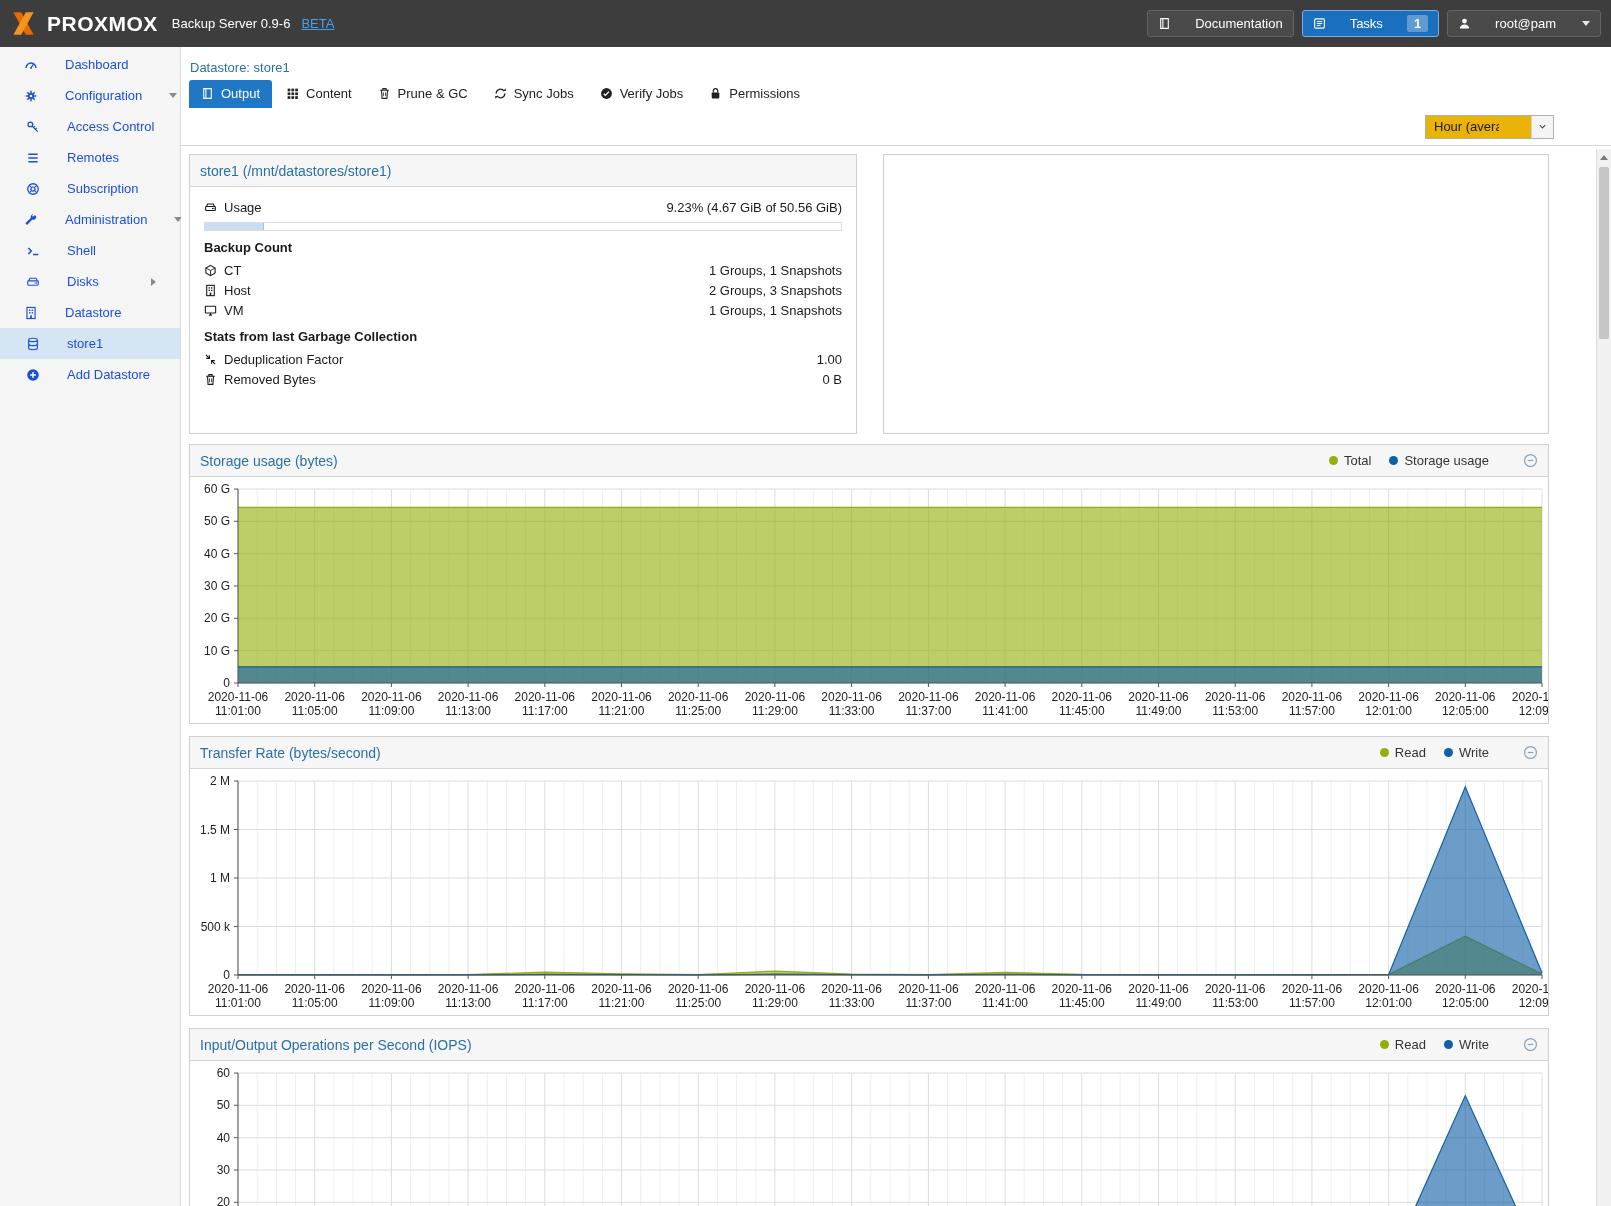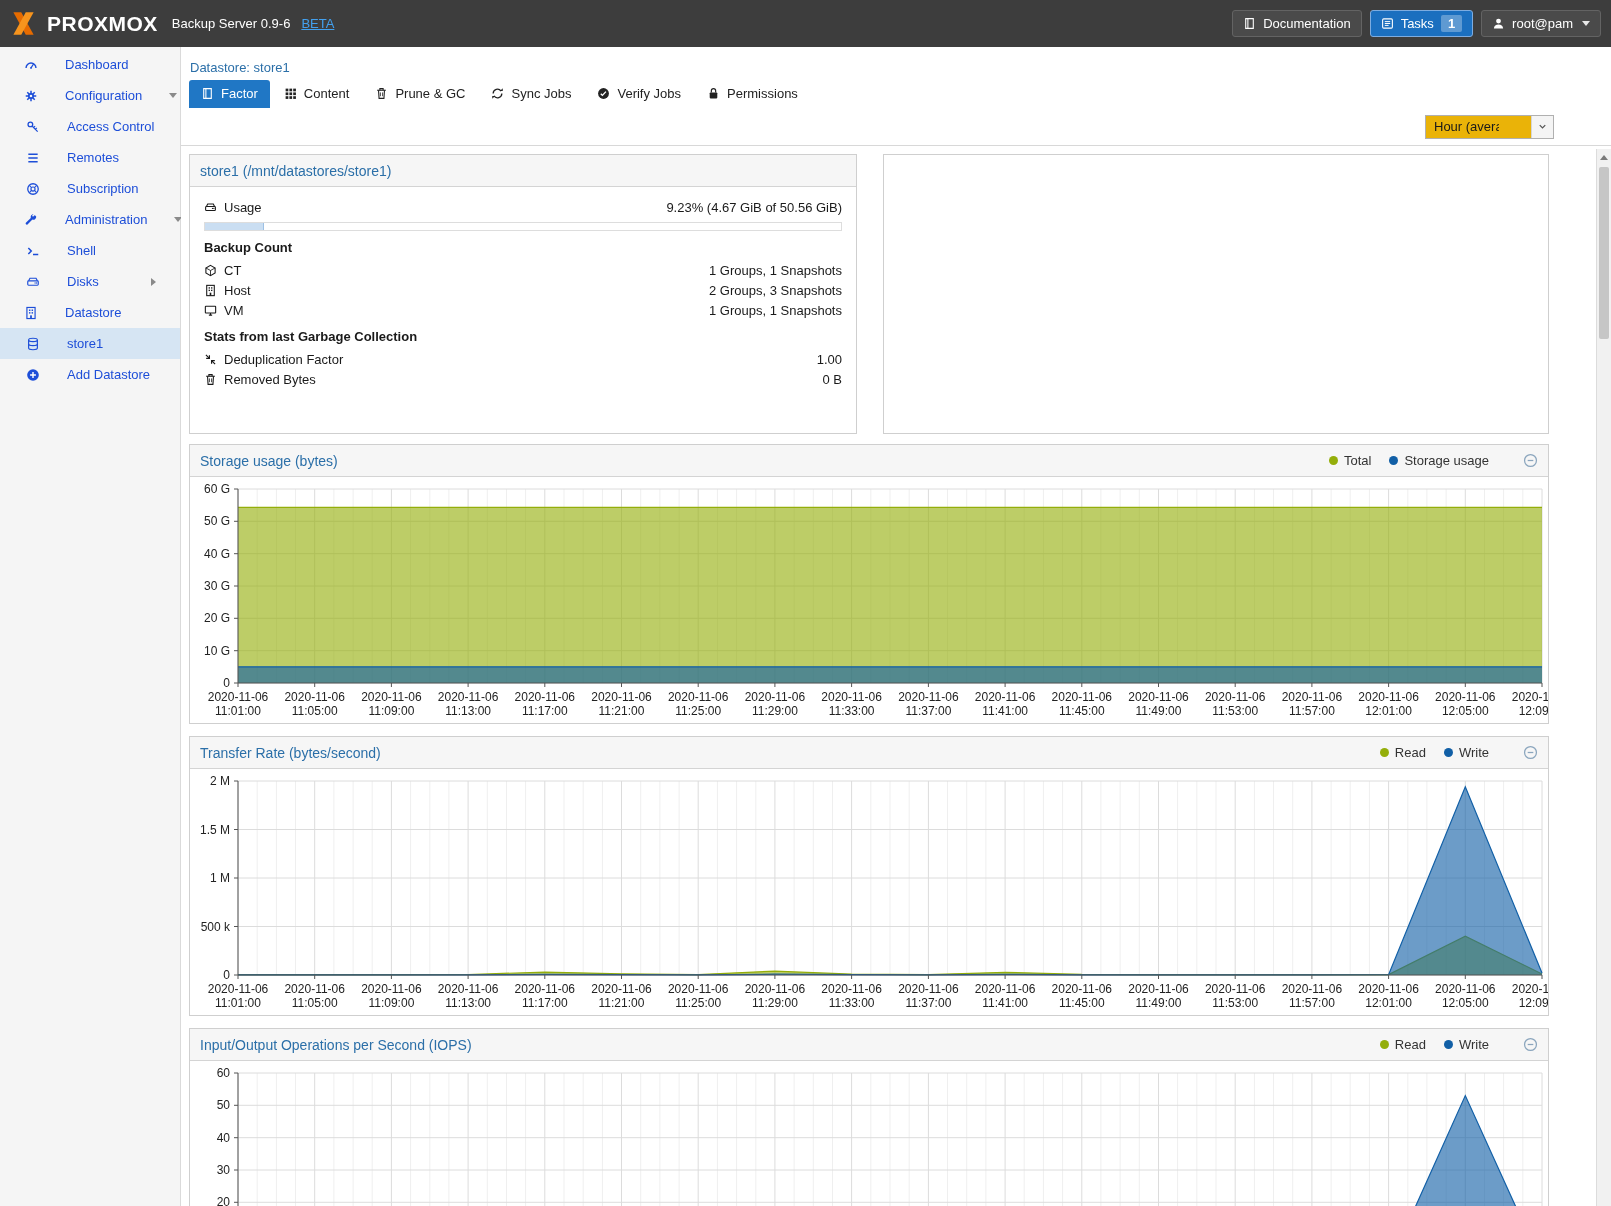--- a/index.html
+++ b/index.html
@@ -15,21 +15,21 @@
   .topbar {
     position:absolute; top:0; left:0; right:0; height:47px;
     background:#3d3d3d; color:#fff; display:flex; align-items:center;
     padding:0 10px; gap:6px;
   }
   .brand { font-size:21px; font-weight:bold; letter-spacing:.5px; margin-left:4px; }
   .subtitle { font-size:13px; margin-left:8px; }
   .beta { color:#43a0ee; margin-left:5px; font-size:13px; text-decoration:underline; cursor:pointer; }
   .tb-right { margin-left:auto; display:flex; gap:8px; align-items:center; }
   .tb-btn {
-    display:flex; align-items:center; gap:7px; height:27px; padding:0 10px;
+    display:flex; align-items:center; gap:24px; height:27px; padding:0 10px;
     background:#4a4a4a; border:1px solid #636363; border-radius:3px; color:#fff;
     font-size:13px; cursor:pointer;
   }
   .tb-btn.tasks { background:#1b6fbf; border-color:#7dace0; }
   .badge { background:rgba(255,255,255,.3); border-radius:2px; padding:1px 7px; font-weight:bold; }
   .caret-down-sm { width:0;height:0;border-left:4px solid transparent;border-right:4px solid transparent;border-top:5px solid #e8e8e8; margin-left:2px; }
 
   
   .sidebar {
     position:absolute; top:47px; left:0; width:181px; bottom:0;
@@ -342,21 +342,21 @@
 </nav>
 
 <main class="main">
   <div class="page-title">Datastore: store1</div>
 
   <div class="tabbar">
     <div class="tab active">
       <svg class="ic" width="13" height="13">
           <use href="#i-book"></use>
         </svg>
-      <span>Factor</span>
+      <span>Output</span>
     </div>
     <div class="tab">
       <svg class="ic" width="13" height="13">
           <use href="#i-grid"></use>
         </svg>
       <span>Content</span>
     </div>
     <div class="tab">
       <svg class="ic" width="13" height="13">
           <use href="#i-trash"></use>

